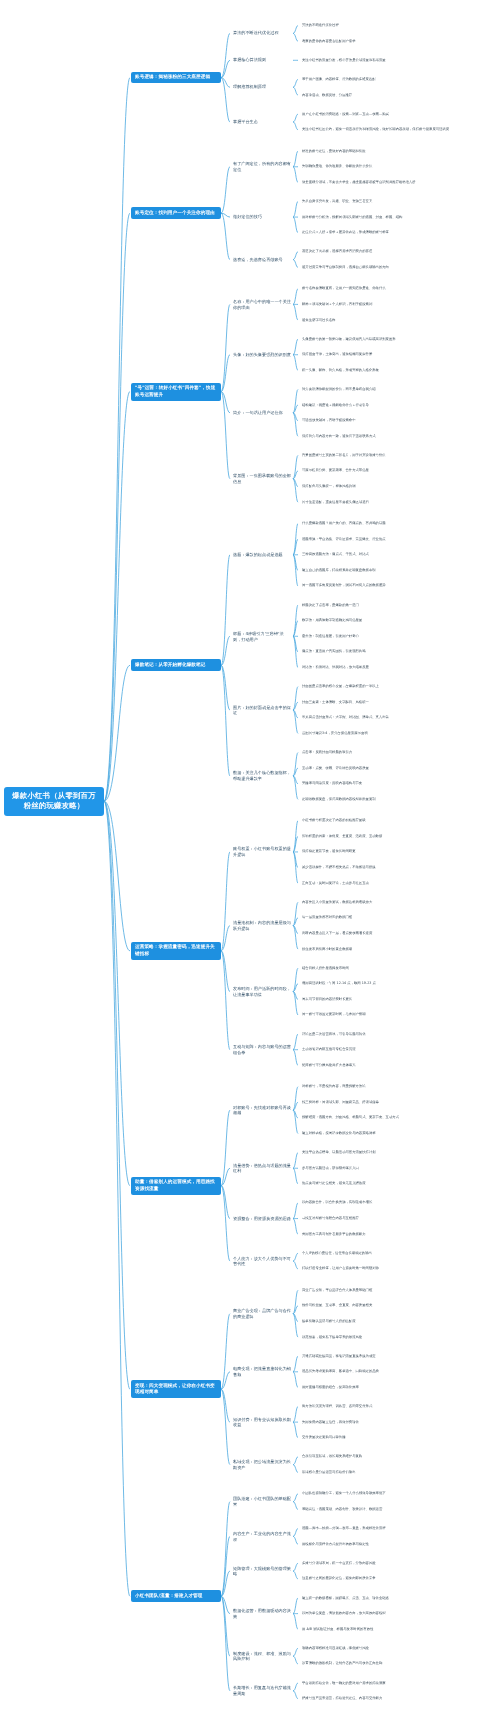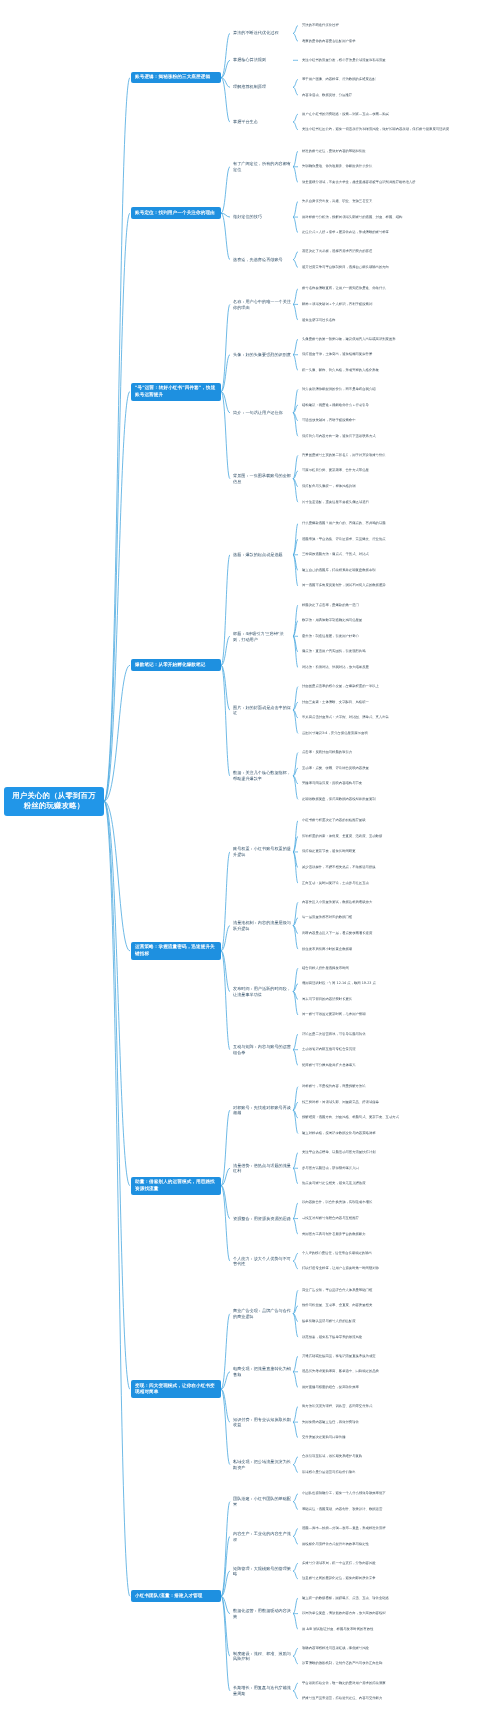--- a/index.html
+++ b/index.html
@@ -323,15 +323,15 @@
       <div class="node l3" style="left: 300px; width: 196px; top: 1610.11px;">以周为单位复盘，淘汰低效内容方向，放大高效内容模型</div>
       <div class="node l3" style="left: 300px; width: 196px; top: 1625.71px;">用 A/B 测试验证封面、标题与发布时间的有效性</div>
       <div class="node l2" style="left: 231px; width: 62px; top: 1607.11px;">数据化运营：用数据驱动内容决策</div>
       <div class="node l3" style="left: 300px; width: 196px; top: 1644.83px;">明确内容审核标准与违规红线，降低账号风险</div>
       <div class="node l3" style="left: 300px; width: 196px; top: 1660.43px;">设置清晰的激励机制，让创作者的产出与收益正向挂钩</div>
       <div class="node l2" style="left: 231px; width: 62px; top: 1649.63px;">制度建设：流程、标准、激励与风险控制</div>
       <div class="node l3" style="left: 300px; width: 196px; top: 1679.55px;">平台规则持续变化，唯一确定的是对用户需求的持续洞察</div>
       <div class="node l3" style="left: 300px; width: 196px; top: 1695.15px;">把账号当产品来运营，持续迭代定位、内容与交付能力</div>
       <div class="node l2" style="left: 231px; width: 62px; top: 1684.35px;">长期增长：用复盘与迭代穿越流量周期</div>
       <div class="node l1" style="left: 131px; width: 90px; top: 1590.25px;">小红书团队/流量：搭建入才管理</div>
-      <div class="node root" style="left: 4px; width: 100px; top: 786.716px;">用户关心的（从零到百万粉丝的玩赚攻略）</div>
+      <div class="node root" style="left: 4px; width: 100px; top: 786.716px;">爆款小红书（从零到百万粉丝的玩赚攻略）</div>
     </div>
 </div>
 
 </body></html>

